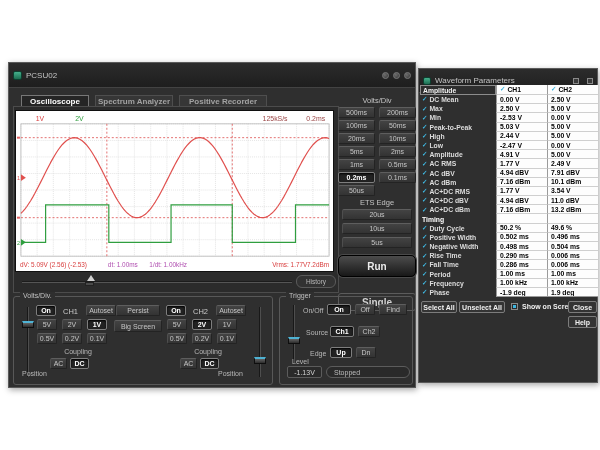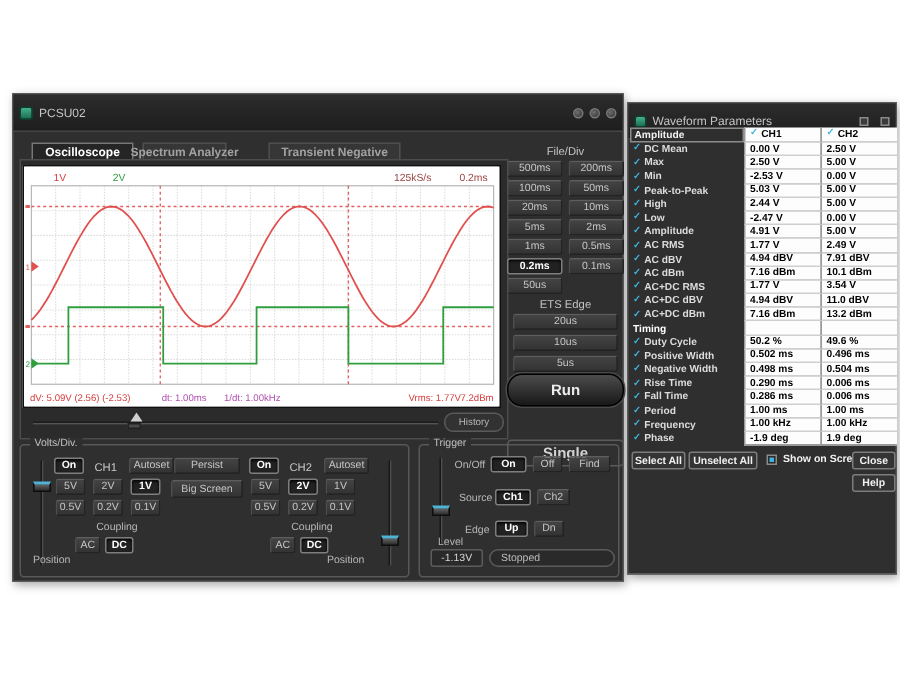--- a/index.html
+++ b/index.html
@@ -31,21 +31,21 @@
 
   .btn{display:flex;align-items:center;justify-content:center;font-size:7px;color:#c6c6c6;background:linear-gradient(#434343,#333);border:1px solid #232323;border-top-color:#5e5e5e;border-left-color:#4e4e4e;border-radius:2px;white-space:nowrap}
   .btn.sel{background:#222;color:#fff;border:1px solid #7e7e7e;box-shadow:inset 0 1px 2px #000;font-weight:bold}
 
   .td-label{position:absolute;left:329px;top:33px;width:78px;text-align:center;color:#c4c4c4;font-size:7.5px}
   #timediv-grid{position:absolute;left:329px;top:44px;width:78px;display:grid;grid-template-columns:37px 37px;gap:2px 4px}
   #timediv-grid .btn{height:11px}
   .ets-label{position:absolute;left:329px;top:135px;width:78px;text-align:center;color:#c4c4c4;font-size:7.5px}
   #ets-grid{position:absolute;left:333px;top:146px;width:70px;display:grid;gap:3px}
   #ets-grid .btn{height:11px}
-  .run-btn{position:absolute;left:329px;top:186px;width:78px;height:22px;background:linear-gradient(#4c4c4c,#181818);border:1px solid #000;border-radius:10px;color:#ececec;font-size:10px;font-weight:bold;display:flex;align-items:center;justify-content:center;box-shadow:0 0 0 1px #4a4a4a}
+  .run-btn{position:absolute;left:329px;top:192px;width:78px;height:22px;background:linear-gradient(#4c4c4c,#181818);border:1px solid #000;border-radius:5px;color:#ececec;font-size:10px;font-weight:bold;display:flex;align-items:center;justify-content:center;box-shadow:0 0 0 1px #4a4a4a}
   .single-btn{position:absolute;left:329px;top:230px;width:78px;height:18px;background:#303030;border:1px solid #5c5c5c;border-radius:3px;color:#d2d2d2;font-size:10px;font-weight:bold;display:flex;align-items:center;justify-content:center}
 
   .gb{position:absolute;border:1px solid #585858;border-radius:3px}
   .gb .legend{position:absolute;top:-5px;left:6px;background:#2f2f2f;padding:0 3px;font-size:7px;color:#c0c0c0}
   .sl{position:absolute;color:#b8b8b8;font-size:7px;white-space:nowrap}
   .clabel{position:absolute;color:#cacaca;font-size:7.5px;white-space:nowrap}
   .chblock{position:absolute;width:80px;height:64px}
   .chblock .btn{position:absolute;height:11px}
 
   .vslider{position:absolute;width:12px}
@@ -80,22 +80,22 @@
       <div class="appicon"></div>
       <div class="ttl">PCSU02</div>
       <div class="wincircles">
         <div class="wc"></div>
         <div class="wc"></div>
         <div class="wc"></div>
       </div>
     </div>
     <div id="tabs">
         <div class="tab active" style="left: 12px; width: 68px;">Oscilloscope</div>
-        <div class="tab" style="left: 86px; width: 56px;">Spectrum Analyzer</div>
-        <div class="tab" style="left: 170px; width: 88px;">Transient Negative</div>
+        <div class="tab" style="left: 86px; width: 78px;">Spectrum Analyzer</div>
+        <div class="tab" style="left: 170px; width: 88px;">Positive Recorder</div>
       </div>
 
     <div class="scope-frame">
       <div class="scope">
         <svg id="scope-svg" viewBox="0 0 319 162" width="317" height="160">
           <rect x="0" y="0" width="319" height="162" fill="#ffffff"></rect>
           <g id="grid-g">
               <line x1="4.0" y1="13" x2="4.0" y2="147" stroke="#d9d9d9" stroke-width="0.7" stroke-dasharray="1,1"></line>
               <line x1="20.4" y1="13" x2="20.4" y2="147" stroke="#d9d9d9" stroke-width="0.7" stroke-dasharray="1,1"></line>
               <line x1="36.8" y1="13" x2="36.8" y2="147" stroke="#d9d9d9" stroke-width="0.7" stroke-dasharray="1,1"></line>
@@ -157,21 +157,21 @@
         </svg>
       </div>
       <div class="scrollbar">
         <div class="track"></div>
         <div class="sb-marker" style="left:67px"></div>
         <div class="sb-grip" style="left:65px"></div>
       </div>
       <div class="history-btn">History</div>
     </div>
 
-    <div class="td-label">File/Div</div>
+    <div class="td-label">Volts/Div</div>
     <div id="timediv-grid">
         <div class="btn">500ms</div>
         <div class="btn">200ms</div>
         <div class="btn">100ms</div>
         <div class="btn">50ms</div>
         <div class="btn">20ms</div>
         <div class="btn">10ms</div>
         <div class="btn">5ms</div>
         <div class="btn">2ms</div>
         <div class="btn">1ms</div>

